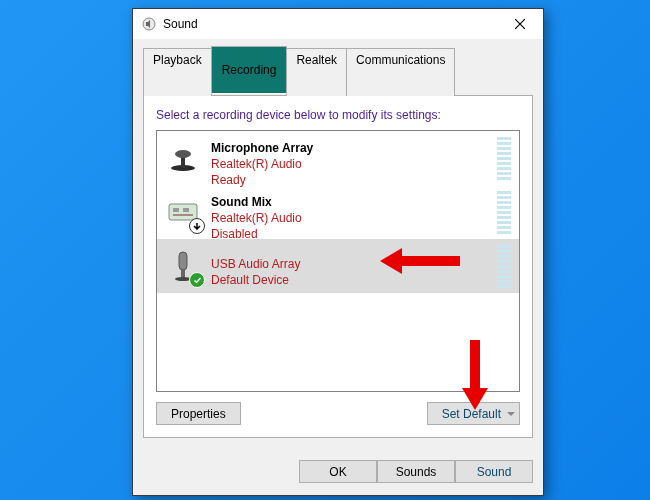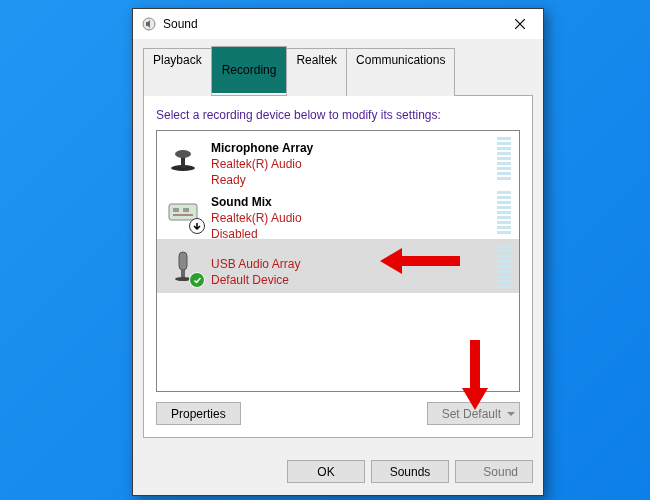--- a/index.html
+++ b/index.html
@@ -20,25 +20,25 @@
 .device.selected { background: #dcdcdc; }
 .device-icon { width: 36px; height: 36px; position: relative; flex-shrink: 0; }
 .device-text { flex: 1; line-height: 1.35; margin-top: 12px; }
 .device-name { color: #000; font-weight: bold; }
 .device-sub { color: #b91c1c; }
 .level { width: 14px; height: 44px; display: flex; flex-direction: column-reverse; gap: 2px; flex-shrink: 0; }
 .seg { height: 3px; background: #c8e6f0; }
 .panel-buttons { display: flex; align-items: center; margin-top: 10px; gap: 6px; }
 .spacer { flex: 1; }
 .btn { height: 23px; border: 1px solid #adadad; background: #e1e1e1; padding: 0 14px; cursor: default; color: #000; }
-.btn.disabled { color: #737373; text-align: right; }
+.btn.disabled { color: #0c4a6e; }
 .btn.split { padding-right: 4px; display: flex; align-items: center; gap: 6px; }
 .btn.focus { outline: 1px dotted #000; outline-offset: -3px; border-color: #0078d7; }
 .chev { width: 0; height: 0; border-left: 4px solid transparent; border-right: 4px solid transparent; border-top: 4px solid #888; }
-.footer { padding: 12px 10px; display: flex; justify-content: flex-end; gap: 6px; }
+.footer { padding: 12px 10px; display: flex; justify-content: flex-end; }
 .footer .btn { width: 78px; }
 .check-badge { position: absolute; right: -4px; bottom: -4px; width: 16px; height: 16px; background: #2ca02c; border-radius: 50%; border: 1.5px solid #fff; display: flex; align-items: center; justify-content: center; }
 .down-badge { position: absolute; right: -4px; bottom: -4px; width: 16px; height: 16px; background: #fff; border-radius: 50%; border: 1.5px solid #333; display: flex; align-items: center; justify-content: center; }
 .arrow { position: absolute; pointer-events: none; }
 .arrow1 { left: 380px; top: 246px; }
 .arrow2 { left: 460px; top: 340px; }
 svg { display: block; }
 </style>
 </head>
 <body>

